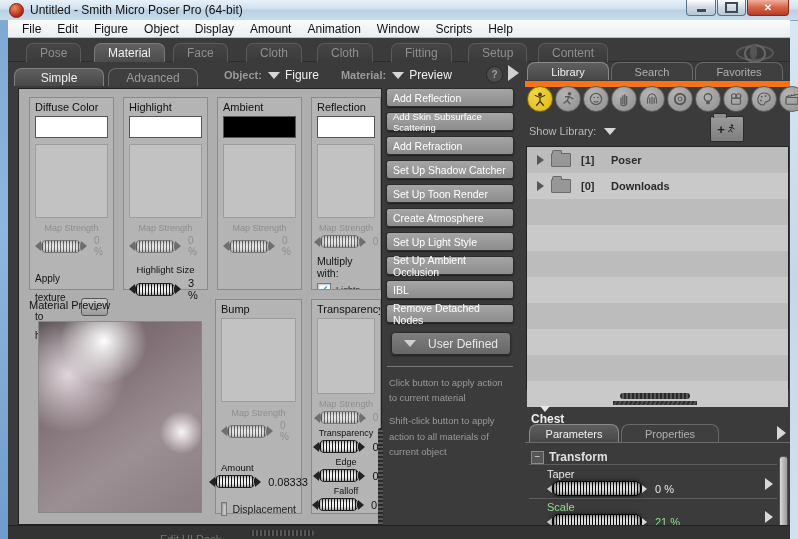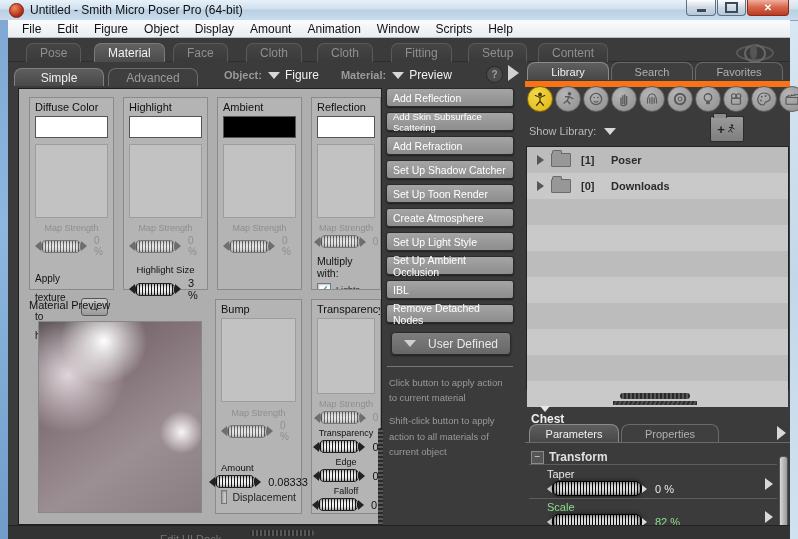--- a/index.html
+++ b/index.html
@@ -336,21 +336,21 @@
       </div>
       <div style="font-size:9.5px;color:#111;text-align:left;margin-top:20px">Amount</div>
       <div class="dial-row">
         <span class="dial dark">
             <span class="tl"></span>
             <span class="rib"></span>
             <span class="tr"></span>
           </span>
         <span class="black-val">0.08333</span>
       </div>
-      <div class="check-row" style="margin-top:2px">
+      <div class="check-row" style="margin-top:14px">
         <span class="checkbox"></span>
         <span class="check-label" style="font-size:10.5px">Displacement</span>
       </div>
     </div>
 
     <div class="section" style="left:292px;top:210px;width:70px;height:215px;overflow:hidden">
       <div class="sec-title">Transparency</div>
       <div class="mapbox" style="height:74px;margin-top:2px"></div>
       <div class="gray-label" style="margin-top:5px">Map Strength</div>
       <div class="dial-row">
@@ -558,21 +558,21 @@
     <div class="t-rule" style="top:438px"></div>
 
     <div class="pdial-row" style="top:441px">
       <div class="pdial-label green">Scale</div>
       <div class="pdial-line">
         <span class="pdial">
             <span class="tl"></span>
             <span class="rib"></span>
             <span class="tr"></span>
           </span>
-        <span class="pdial-val green">82 %</span>
+        <span class="pdial-val green">21 %</span>
       </div>
       <span class="p-arrow"></span>
     </div>
     <div class="t-rule" style="top:471px"></div>
 
     <div class="pdial-row" style="top:474px">
       <div class="pdial-label green">xScale</div>
 
     </div>
 

